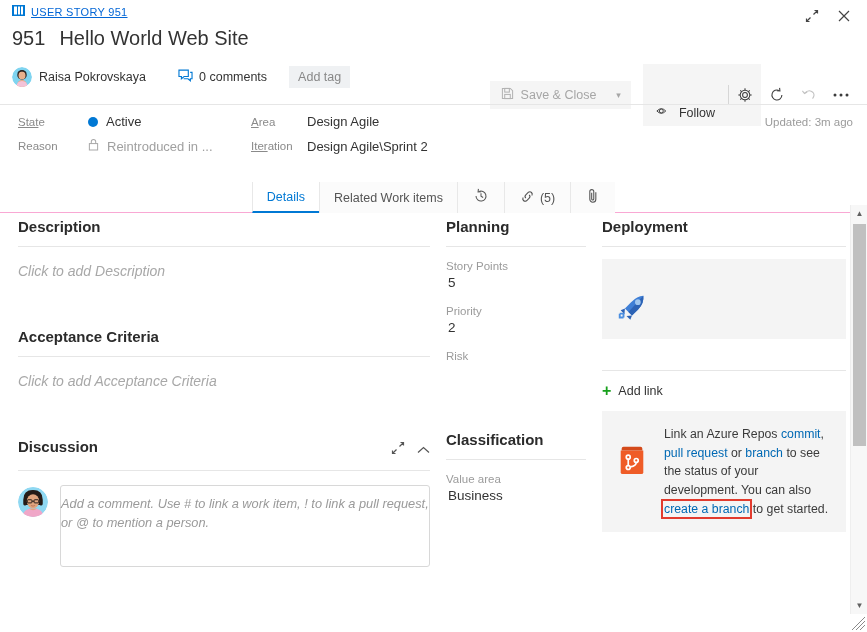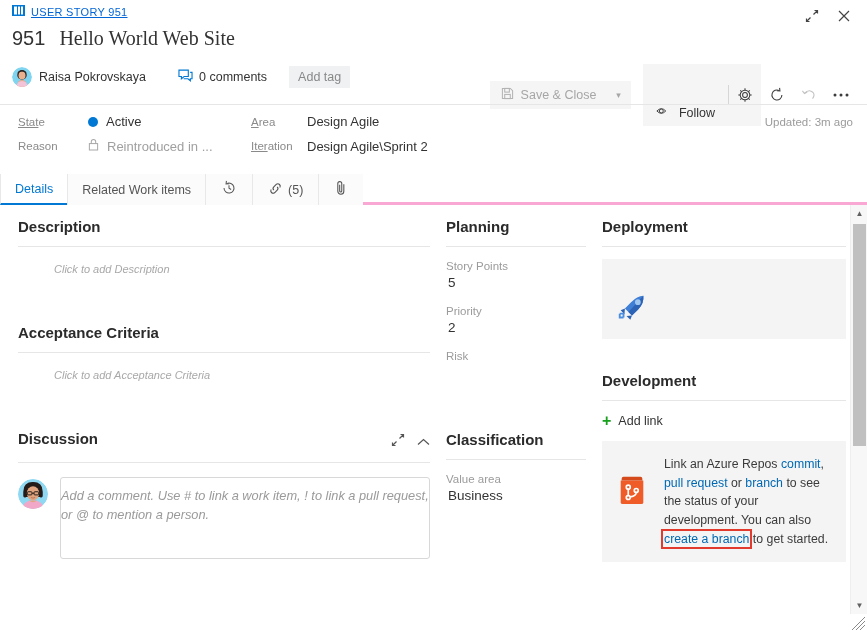--- a/index.html
+++ b/index.html
@@ -29,21 +29,21 @@
     display: flex; align-items: center; gap: 6px;
     font-size: 11px; letter-spacing: .3px;
   }
   .bc-link { color: #0366d6; text-decoration: underline; cursor: pointer; }
 
   .title-row {
     position: absolute; top: 27px; left: 12px; right: 70px;
     display: flex; align-items: baseline; gap: 14px;
   }
   .wi-id { font-size: 20px; color: #333; font-weight: 400; }
-  .wi-title { font-size: 20px; color: #333; font-weight: 400; font-family: Liberation Serif, serif; }
+  .wi-title { font-size: 20px; color: #333; font-weight: 400; }
 
   .meta-row {
     position: absolute; top: 66px; left: 12px;
     display: flex; align-items: center; gap: 0;
     font-size: 12.5px; color: #333;
   }
   .assignee { display: flex; align-items: center; gap: 7px; }
   .avatar-sm { width: 20px; height: 20px; border-radius: 50%; overflow: hidden; flex: none; }
   .comments-chip { display: flex; align-items: center; gap: 6px; margin-left: 32px; cursor: pointer; }
   .add-tag {
@@ -89,44 +89,44 @@
   .flabel u { text-decoration: underline; }
   .fval { font-size: 13px; color: #333; display: flex; align-items: center; gap: 8px; }
   .fval.dim { color: #a0a0a0; }
   .state-dot { width: 10px; height: 10px; border-radius: 50%; flex: none; }
   .updated {
     position: absolute; right: 14px; top: 6px; font-size: 11.5px; color: #9b9b9b; padding-left: 29px;
   }
 
   
   .tabbar {
-    position: absolute; top: 174px; right: 0; left: 0; height: 31px;
-    border-bottom: 3px solid #f9a8d4;
-    display: flex; justify-content: flex-start; align-items: stretch;
+    position: absolute; top: 182px; right: 0; left: 0; height: 31px;
+    border-bottom: 1px solid #f9a8d4;
+    display: flex; justify-content: center; align-items: stretch;
   }
   .tab {
     display: flex; align-items: center; justify-content: center; gap: 5px;
     padding: 0 14px; font-size: 12.5px; color: #555; cursor: pointer;
     border-left: 1px solid #e8e8e8; background: #fbfbfb; height: 31px;
   }
   .tab.active {
     color: #0078d4; background: #fff; border-bottom: 2px solid #0078d4;
     margin-bottom: -1px; font-weight: 400;
   }
   .tab.icon-tab { padding: 0 15px; color: #555; }
 
   
   .body { position: absolute; top: 205px; left: 0; right: 0; bottom: 0; }
   .col-left { position: absolute; left: 18px; top: 0; width: 412px; }
   .col-mid  { position: absolute; left: 446px; top: 0; width: 140px; }
   .col-right{ position: absolute; left: 602px; top: 0; width: 244px; }
 
   .sec-title { font-size: 15px; color: #2b2b2b; font-weight: 700; margin: 13px 0 0 0; }
   .sec-rule { height: 1px; background: #e6e6e6; margin-top: 11px; }
-  .placeholder { font-size: 11px; color: #a8a8a8; font-style: italic; margin-top: 16px; margin-left: 36px; }
+  .placeholder { font-size: 14px; color: #a8a8a8; font-style: italic; margin-top: 16px; }
 
   .sec-head-row { display: flex; align-items: flex-start; justify-content: space-between; }
   .sec-head-icons { display: flex; align-items: center; gap: 12px; padding-top: 16px; color: #555; }
   .sec-head-icons span { cursor: pointer; }
 
   .comment-row { display: flex; gap: 12px; margin-top: 14px; }
   .avatar-lg { width: 30px; height: 30px; border-radius: 50%; overflow: hidden; flex: none; margin-top: 2px; }
   .comment-box {
     flex: 1; height: 82px; border: 1px solid #d8d8d8; border-radius: 3px;
     padding: 9px 0; font-size: 12.8px; font-style: italic; color: #9a9a9a;
@@ -443,21 +443,20 @@
             <circle cx="24.2" cy="11.8" r="3" fill="#9fc6ef"></circle>
             <path d="M10.5 18.5 L6 20.5 L10 24.5 Z" fill="#2d63b5"></path>
             <path d="M18 26 L16.2 30.5 L12.2 26.5 Z" fill="#2d63b5"></path>
             <path d="M5 24 H9 V28 M5 24 V28 H9" fill="none" stroke="#4b8ee0" stroke-width="2"></path>
           </svg>
         </div>
       </div>
 
       <div style="height:20px"></div>
 
-      <div class="sec-title">Development</div>
       <div class="sec-rule"></div>
 
       <div class="add-link-row">
         <span class="plus">+</span>
         <span>Add link</span>
       </div>
 
       <div class="callout">
         <div class="callout-icon">
           <svg width="32" height="34" viewBox="0 0 34 36">

